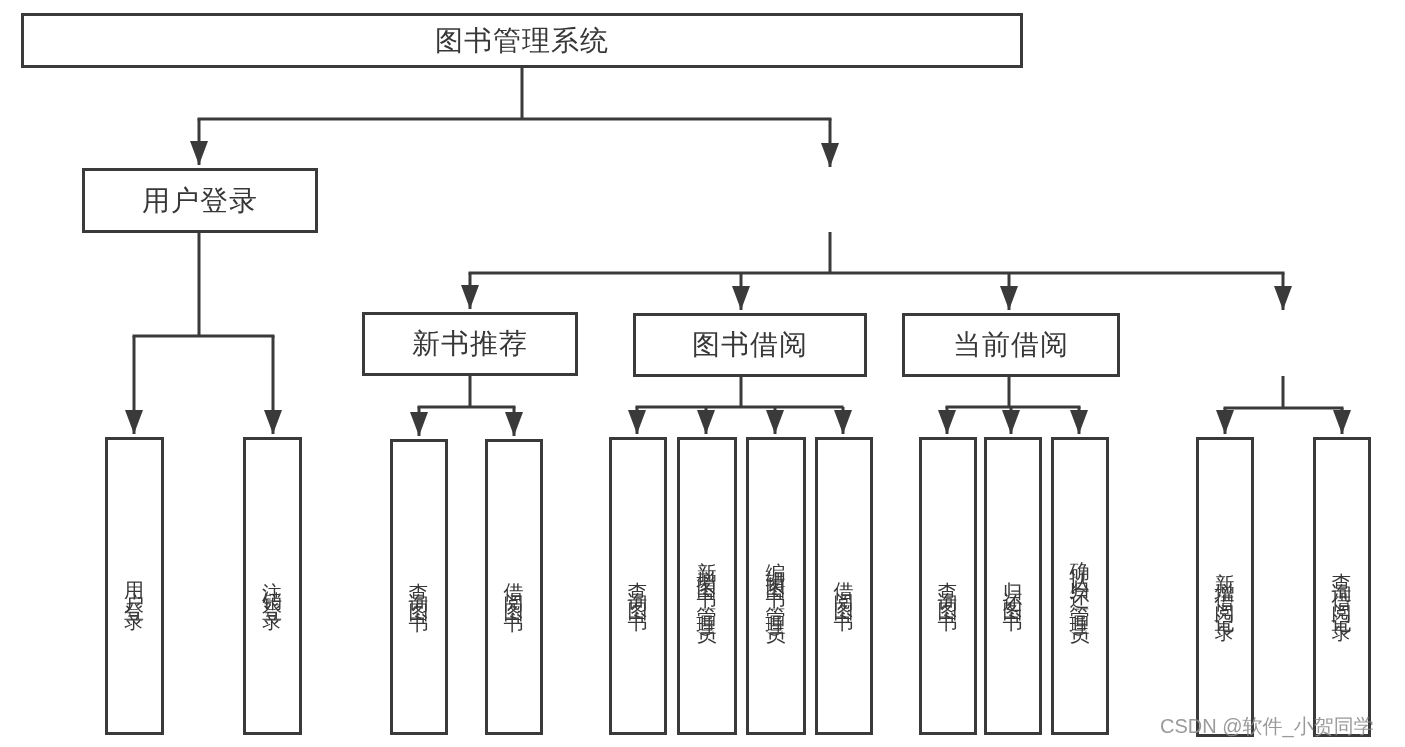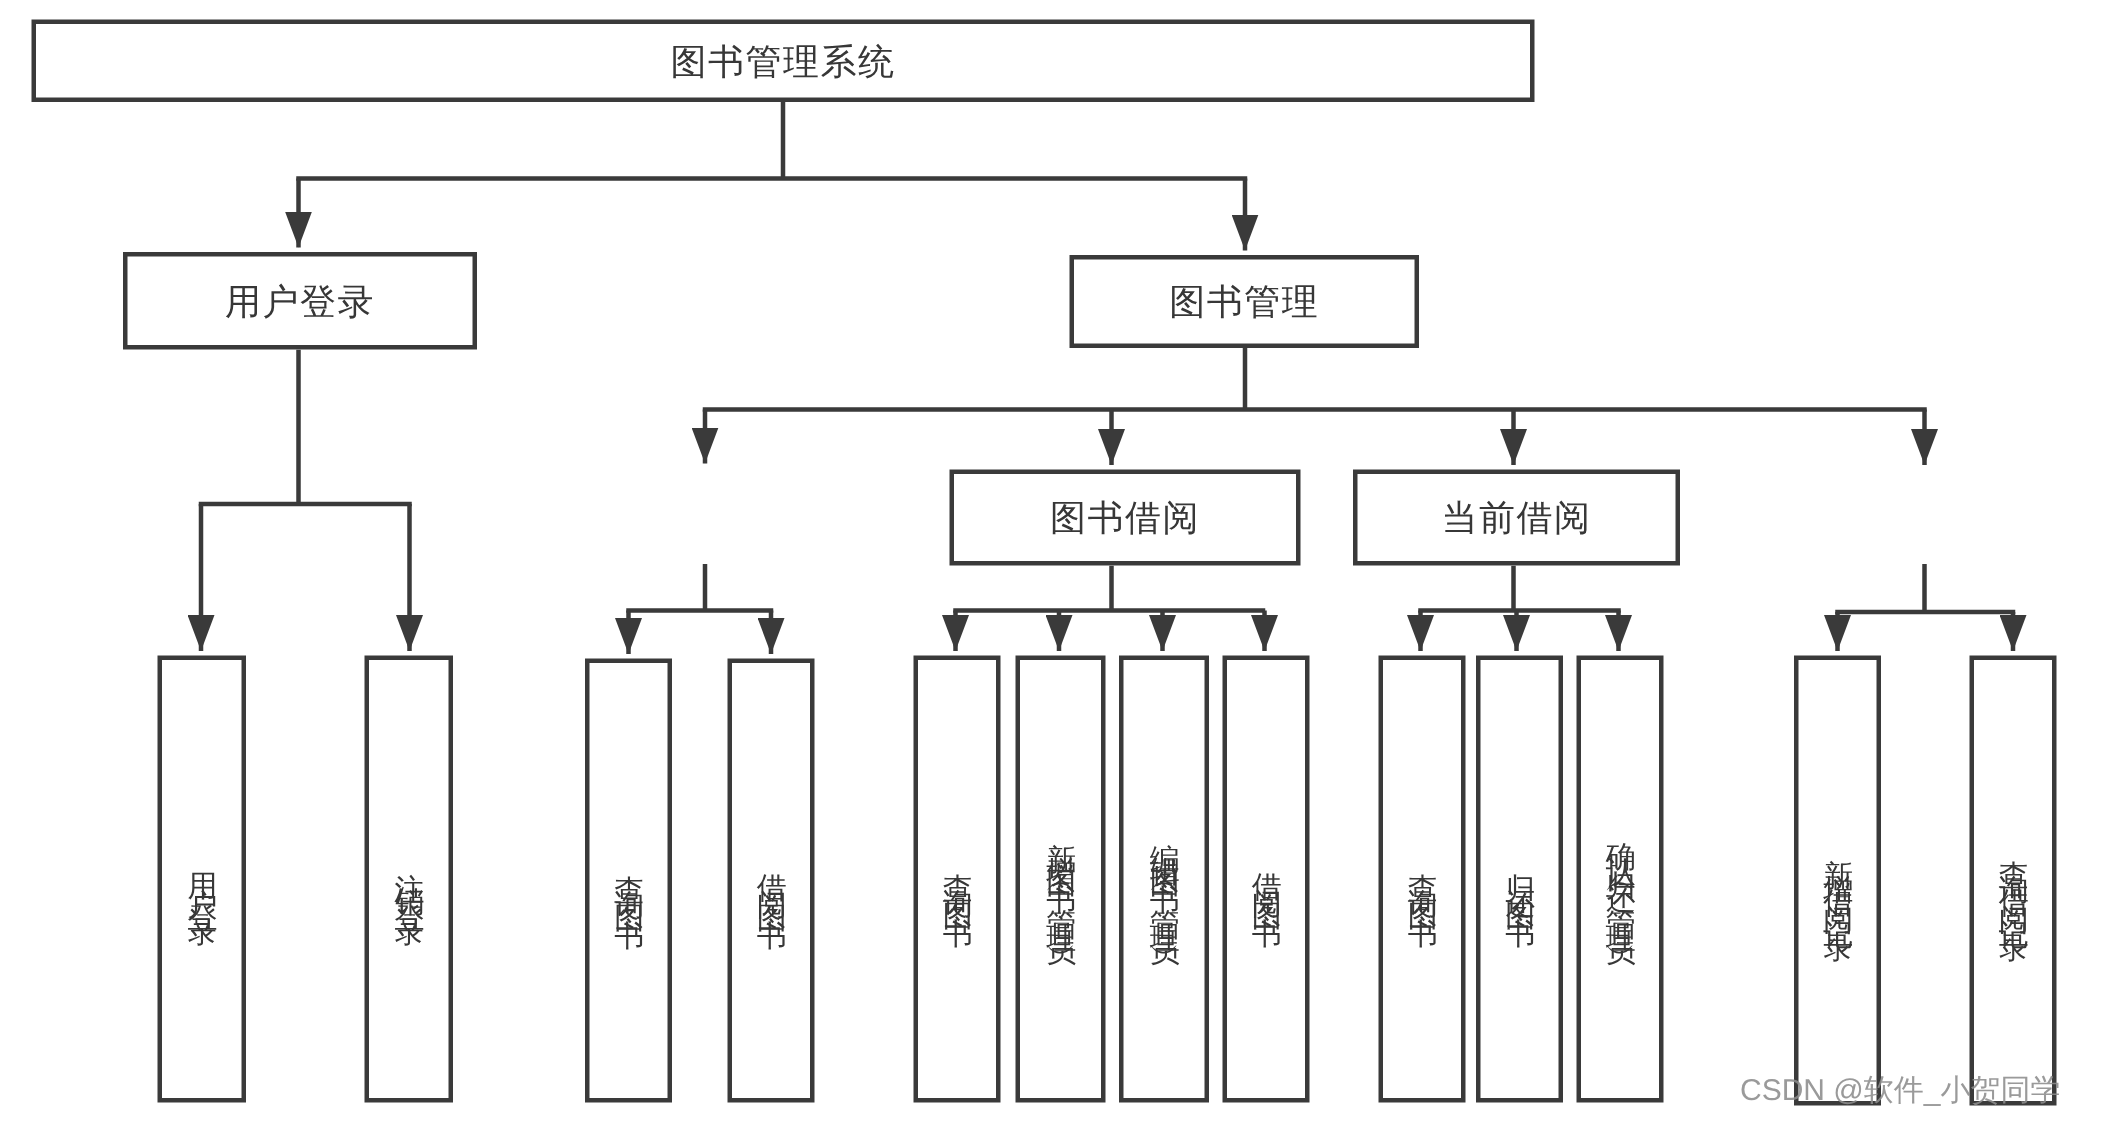--- a/index.html
+++ b/index.html
@@ -27,21 +27,21 @@
     box-sizing: border-box;
     background: #ffffff;
     border: 3px solid #3a3a3a;
     color: #373737;
     display: flex;
     align-items: center;
     justify-content: center;
     z-index: 2;
   }
   .h-node {
-    font-size: 24px;
+    font-size: 28px;
     letter-spacing: 1px;
     white-space: nowrap;
   }
   .v-node {
     writing-mode: vertical-rl;
     text-orientation: mixed;
     font-size: 20px;
     line-height: 1;
     letter-spacing: 10px;
   }
@@ -112,22 +112,22 @@
     <g>
       <path d="M1283,376 V408 M1223.5,408 H1343.5"></path>
       <line x1="1225" y1="408" x2="1225" y2="434" marker-end="url(#arw)"></line>
       <line x1="1342" y1="408" x2="1342" y2="434" marker-end="url(#arw)"></line>
     </g>
   </svg>
 
   <div class="node h-node" style="left:21px; top:13px; width:1002px; height:55px;">图书管理系统</div>
 
   <div class="node h-node" style="left:82px; top:168px; width:236px; height:65px;">用户登录</div>
-  <div class="node h-node" style="left:713px; top:170px; width:233px; height:62px;">图书管理</div>
 
+  <div class="node h-node" style="left:362px; top:312px; width:216px; height:64px;">新书推荐</div>
   <div class="node h-node" style="left:633px; top:313px; width:234px; height:64px;">图书借阅</div>
   <div class="node h-node" style="left:902px; top:313px; width:218px; height:64px;">当前借阅</div>
 
   <div class="node v-node" style="left:105px; top:437px; width:59px; height:298px;">用户登录</div>
   <div class="node v-node" style="left:243px; top:437px; width:59px; height:298px;">注销登录</div>
 
   <div class="node v-node" style="left:390px; top:439px; width:58px; height:296px;">查询图书</div>
   <div class="node v-node" style="left:485px; top:439px; width:58px; height:296px;">借阅图书</div>
 
   <div class="node v-node" style="left:609px; top:437px; width:58px; height:298px;">查询图书</div>

